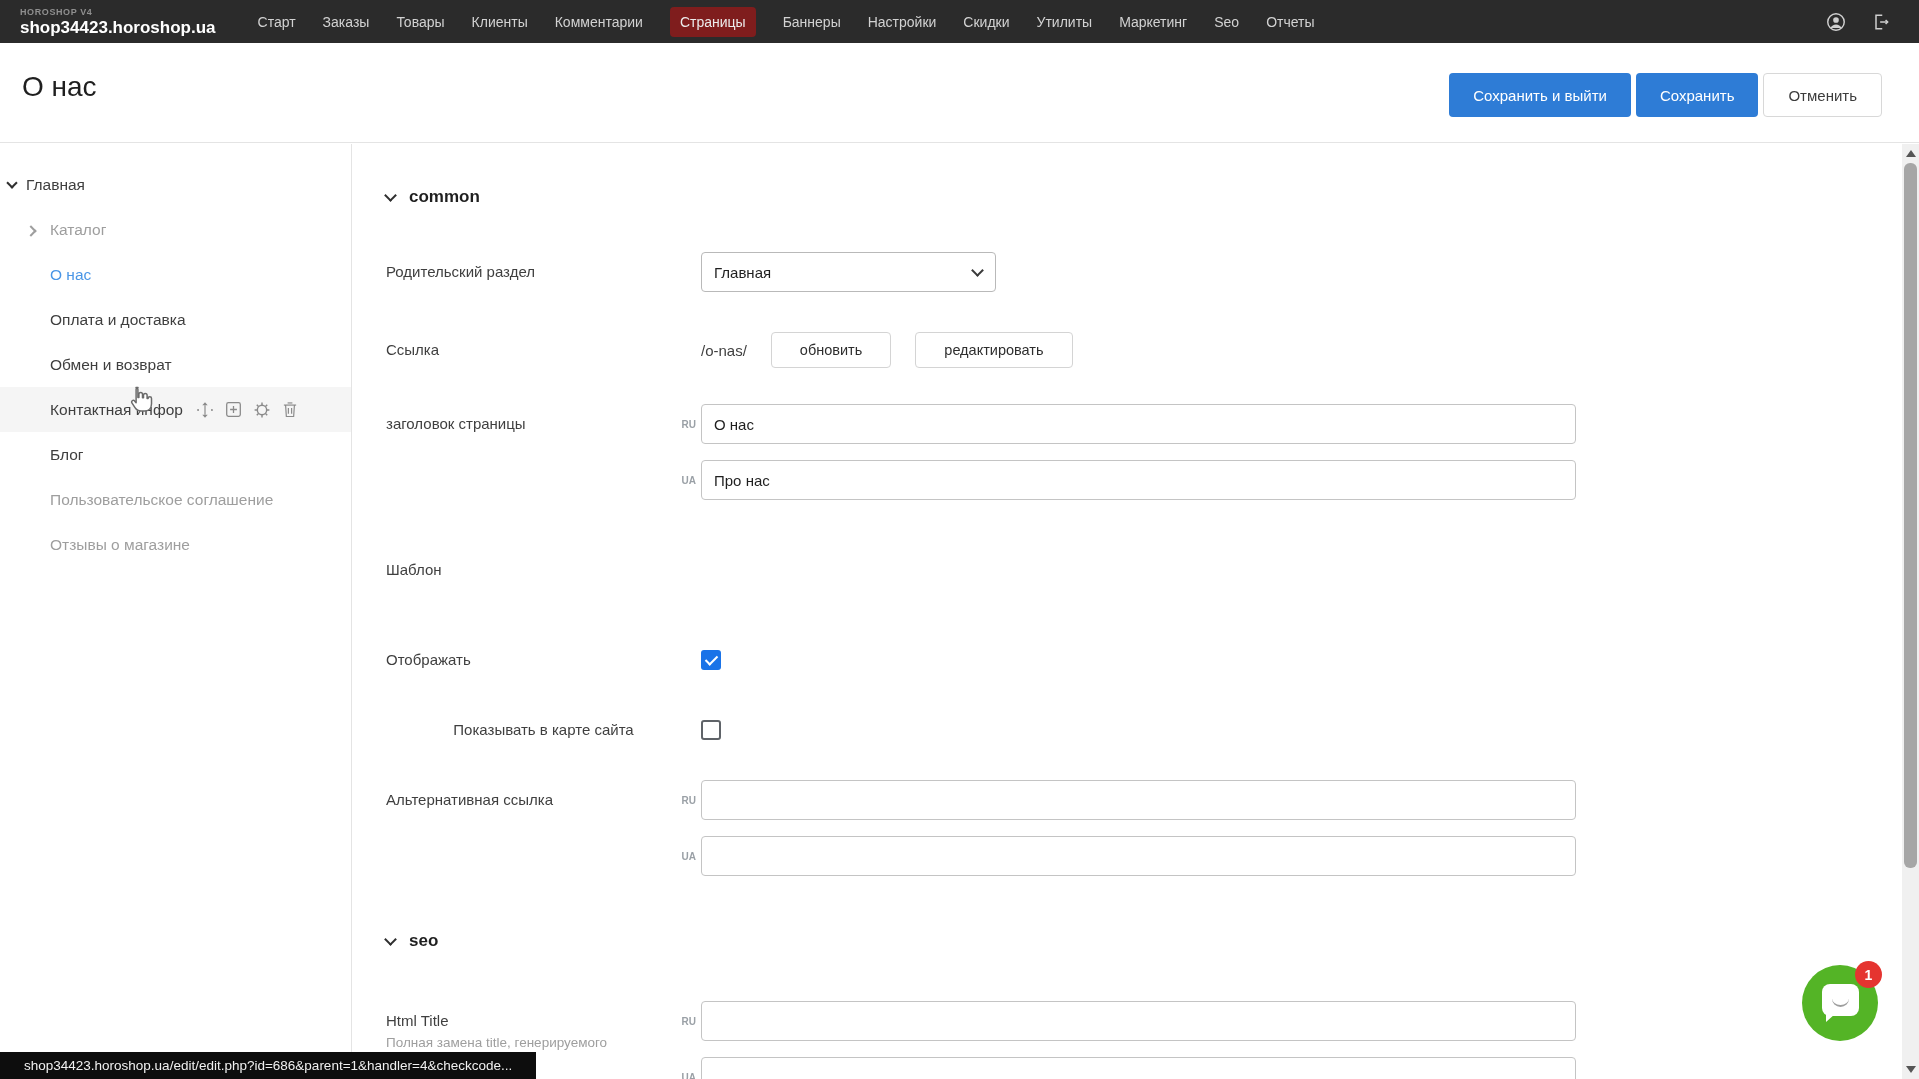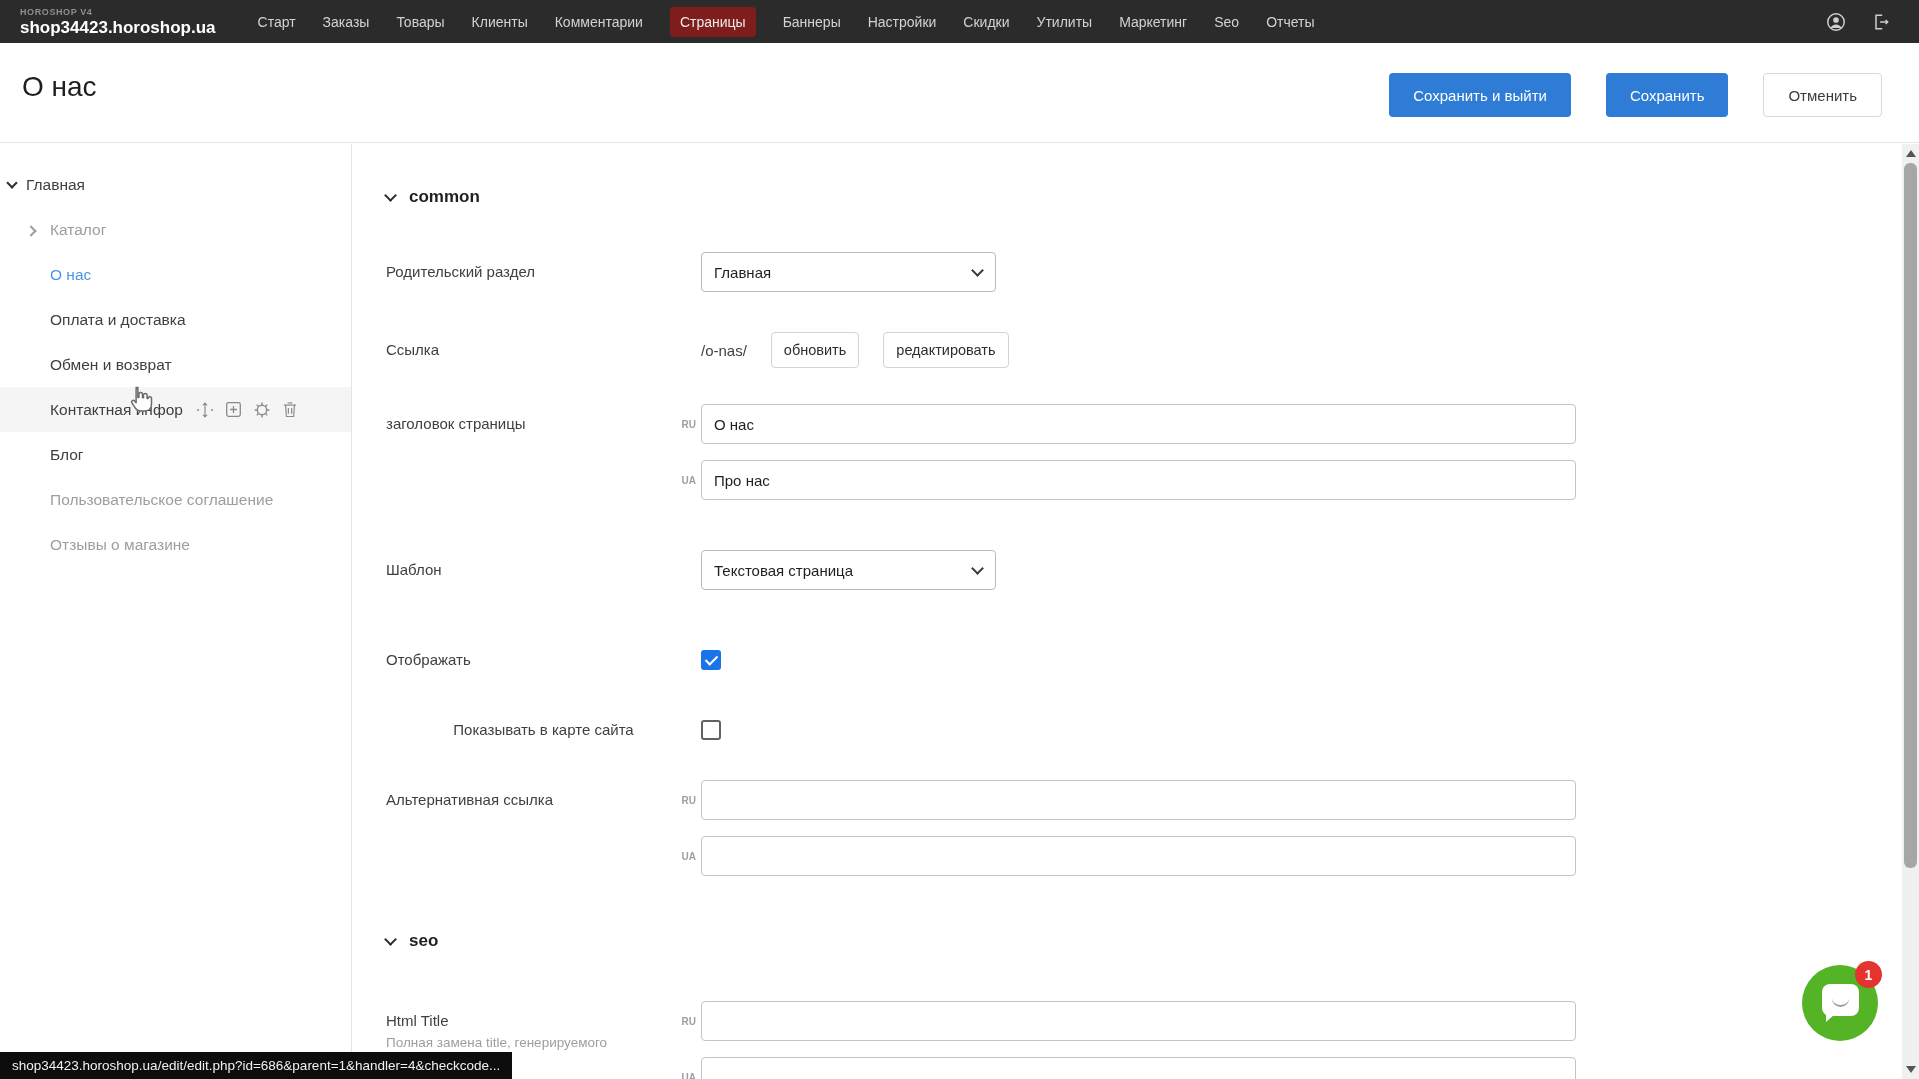--- a/index.html
+++ b/index.html
@@ -13,21 +13,21 @@
   .brand-main { font-size:17px; color:#ffffff; font-weight:bold; }
   .topmenu { display:flex; align-items:center; gap:27px; margin-left:42px; }
   .topmenu-item { color:#d2d2d2; font-size:14px; cursor:pointer; white-space:nowrap; }
   .topmenu-item.active { background:#7f1d1d; padding:7px 10px; border-radius:4px; color:#ececec; }
   .topbar-right { margin-left:auto; display:flex; align-items:center; gap:24px; margin-right:8px; }
   .topbar-right .ticon { cursor:pointer; display:flex; }
 
   
   .page-header { position:absolute; top:43px; left:0; right:0; height:100px; background:#fff; border-bottom:1px solid #e4e4e4; }
   .page-title { position:absolute; left:22px; top:28px; font-size:28px; color:#1f1f1f; }
-  .header-buttons { position:absolute; right:37px; top:30px; display:flex; gap:35px; }
+  .header-buttons { position:absolute; right:37px; top:30px; display:flex; gap:5px; }
   .btn { height:44px; border-radius:4px; font-size:15px; display:flex; align-items:center; justify-content:center; cursor:pointer; border:none; }
   .btn-primary { background:#2e7cd6; color:#fff; padding:0 24px; }
   .btn-secondary { background:#fff; border:1px solid #d8d8d8; color:#3c3c3c; padding:12px 24px; }
 
   
   .sidebar { position:absolute; top:144px; left:0; width:352px; bottom:0; border-right:1px solid #e4e4e4; background:#fff; padding-top:18px; }
   .tree-item { height:45px; display:flex; align-items:center; font-size:15.5px; color:#3f3f3f; cursor:pointer; white-space:nowrap; }
   .tree-root { padding-left:8px; gap:10px; }
   .tree-child { padding-left:50px; }
   .tree-caret-holder { position:absolute; left:31px; }
@@ -57,21 +57,21 @@
   .select { width:295px; height:40px; border:1px solid #b9b9b9; border-radius:4px; background:#fff; display:flex; align-items:center; padding:0 12px; font-size:15px; color:#1f1f1f; position:relative; cursor:pointer; }
   .select .chev { position:absolute; right:13px; border-color:#3a3a3a; }
 
   .text-input { width:875px; height:40px; border:1px solid #c4c4c4; border-radius:4px; padding:0 12px; font-size:15px; color:#1f1f1f; background:#fff; font-family:"Liberation Sans",sans-serif; outline:none; }
   .lang-group { display:flex; flex-direction:column; gap:16px; }
   .lang-row { display:flex; align-items:center; position:relative; }
   .lang-badge { position:absolute; left:-31px; width:26px; text-align:right; font-size:10px; font-weight:bold; color:#9aa0a6; }
 
   .link-row { display:flex; align-items:center; gap:24px; height:40px; }
   .link-text { font-size:15px; color:#3f3f3f; }
-  .mini-btn { background:#fff; border:1px solid #d4d4d4; border-radius:4px; height:36px; padding:0 12px; font-size:14.5px; color:#2e2e2e; display:flex; align-items:center; cursor:pointer; }
+  .mini-btn { background:#fff; border:1px solid #d4d4d4; border-radius:4px; height:36px; padding:0 28px; font-size:14.5px; color:#2e2e2e; display:flex; align-items:center; cursor:pointer; }
 
   .checkbox { width:20px; height:20px; border-radius:3px; margin-top:10px; cursor:pointer; position:relative; }
   .checkbox.checked { background:#1a73e8; }
   .checkbox.checked::after { content:''; position:absolute; left:6.5px; top:2.5px; width:5px; height:10px; border:solid #fff; border-width:0 2.5px 2.5px 0; transform:rotate(45deg); }
   .checkbox.empty { background:#fff; border:2px solid #5f6368; }
 
   
   .r-parent   { margin-bottom:38px; }
   .r-link     { margin-bottom:34px; }
   .r-ptitle   { margin-bottom:50px; }
@@ -80,21 +80,21 @@
   .r-sitemap  { margin-bottom:30px; height:40px;text-align:center; }
   .r-altlink  { }
 
   
   .scrollbar { position:absolute; top:144px; right:0; width:17px; bottom:0; background:#f0f0f0; }
   .sb-up { width:0; height:0; border-left:5px solid transparent; border-right:5px solid transparent; border-bottom:7px solid #555; margin:6px auto 5px; }
   .sb-thumb { position:absolute; top:19px; left:2px; right:2px; height:705px; background:#a6a6a6; border-radius:6px; cursor:pointer; }
   .sb-down { position:absolute; bottom:6px; left:3.5px; width:0; height:0; border-left:5px solid transparent; border-right:5px solid transparent; border-top:7px solid #555; }
 
   
-  .status { position:absolute; left:0; bottom:0; height:27px; background:#0d0d0d; color:#f0f0f0; font-size:13.5px; line-height:27px; padding:0 12px; white-space:nowrap; z-index:50; }
+  .status { position:absolute; left:0; bottom:0; height:27px; background:#0d0d0d; color:#f0f0f0; font-size:13.5px; line-height:27px; padding:0 24px; white-space:nowrap; z-index:50; }
 
   
   .chat { position:absolute; right:41px; bottom:38px; width:76px; height:76px; border-radius:50%; background:#54b426; cursor:pointer; z-index:40; }
   .chat-bubble { position:absolute; left:20px; top:19px; width:37px; height:32px; background:#fff; border-radius:8px; }
   .chat-bubble::after { content:''; position:absolute; left:4px; bottom:-6px; width:0; height:0; border-left:9px solid #fff; border-bottom:8px solid transparent; }
   .chat-smile { position:absolute; left:10px; top:14px; width:17px; height:9px; border-bottom:2.5px solid #9e9e9e; border-radius:0 0 12px 12px; }
   .chat-badge { position:absolute; top:-4px; right:-4px; width:27px; height:27px; border-radius:50%; background:#e53430; color:#fff; font-size:14px; font-weight:bold; display:flex; align-items:center; justify-content:center; }
 
   
   .hand-cursor { position:absolute; left:124px; top:383px; z-index:60; pointer-events:none; }
@@ -251,24 +251,20 @@
       </div>
       <div class="lang-row">
         <span class="lang-badge">UA</span>
         <input class="text-input" readonly="" value="Про нас" style="">
       </div>
     </div>
   </div>
 
   <div class="form-row r-template">
     <div class="row-label">Шаблон</div>
-    <div class="select">
-      <span>Текстовая страница</span>
-      <span class="chev down big"></span>
-    </div>
   </div>
 
   <div class="form-row r-display">
     <div class="row-label">Отображать</div>
     <div class="checkbox checked"></div>
   </div>
 
   <div class="form-row r-sitemap">
     <div class="row-label">Показывать в карте сайта</div>
     <div class="checkbox empty"></div>

